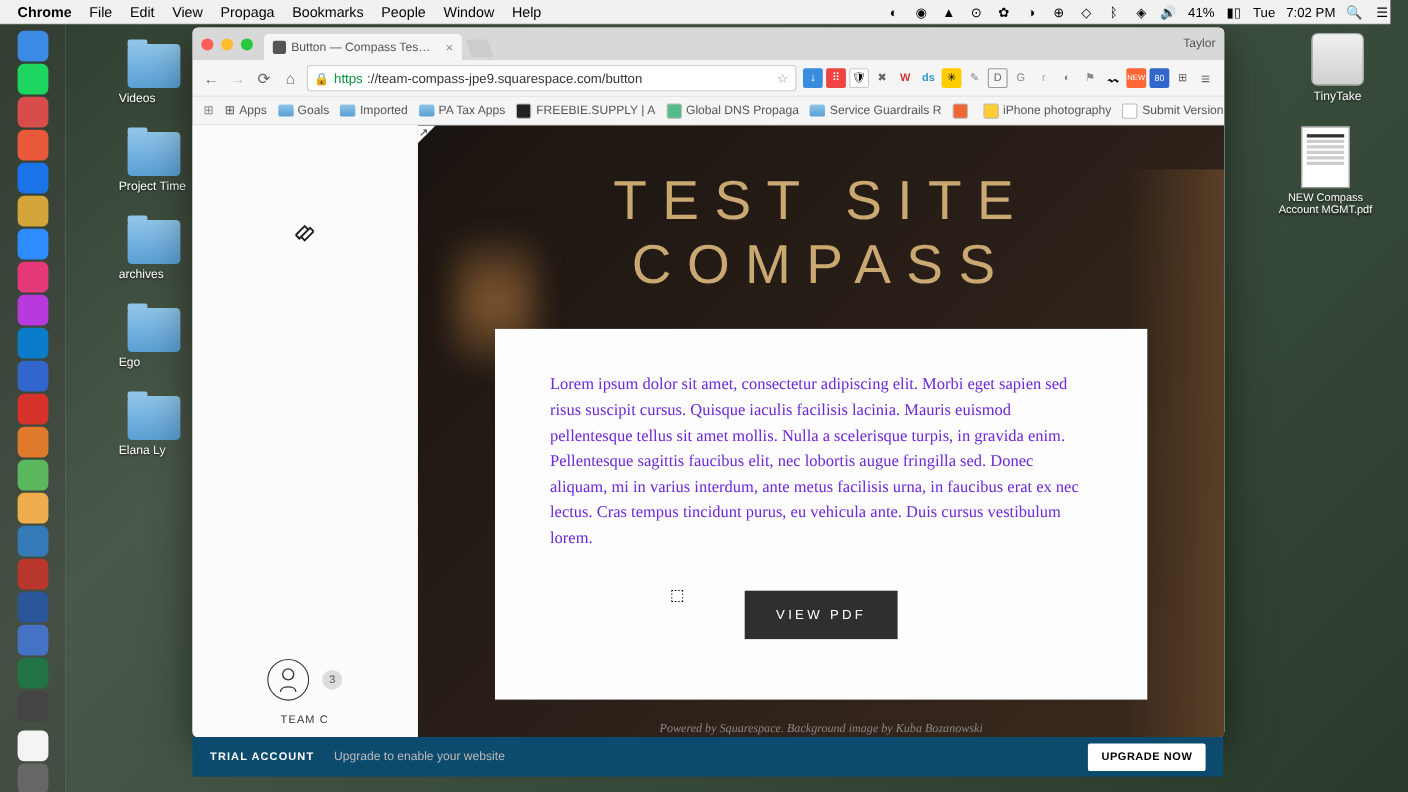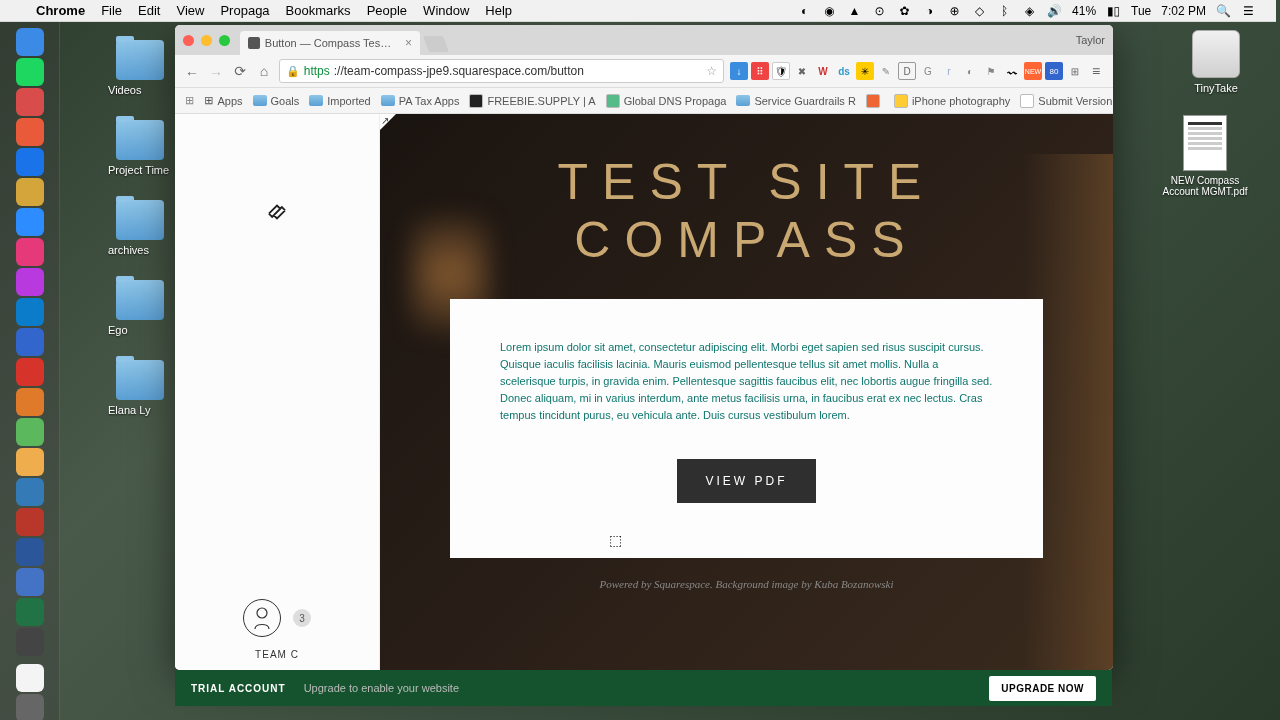--- a/index.html
+++ b/index.html
@@ -2,21 +2,21 @@
 <html><head>
 <meta charset="utf-8">
 <style>
 * { margin: 0; padding: 0; box-sizing: border-box; font-family: -apple-system, BlinkMacSystemFont, "Helvetica Neue", sans-serif; }
 body { width: 1280px; height: 720px; overflow: hidden; background: #3a4a3a; position: relative; }
 
 
 .desktop { position: absolute; inset: 0; background: linear-gradient(135deg, #2d3d2d 0%, #4a5a4a 30%, #3a4d3d 60%, #2a3a2a 100%); }
 
 
-.menubar { position: absolute; top: 0; left: 0; right: 4px; height: 22px; background: rgba(248,248,248,0.96); display: flex; padding: 0 20px; font-size: 13px; z-index: 100; border-bottom: 1px solid rgba(0,0,0,0.1); }
+.menubar { position: absolute; top: 0; left: 0; right: 16px; height: 22px; background: rgba(248,248,248,0.96); display: flex; padding: 0 0; font-size: 13px; z-index: 100; border-bottom: 1px solid rgba(0,0,0,0.1); }
 .menubar .left { display: flex; gap: 16px; align-items: center; }
 .menubar .right { margin-left: auto; display: flex; gap: 10px; align-items: center; font-size: 12px; }
 .menubar .apple { font-size: 15px; }
 .menubar .appname { font-weight: 600; }
 .menubar .menu-icon { width: 15px; height: 15px; display: inline-flex; align-items: center; justify-content: center; font-size: 12px; }
 
 
 .desktop-icon { position: absolute; width: 64px; text-align: left; color: #fff; font-size: 11px; text-shadow: 0 1px 2px rgba(0,0,0,0.8); }
 .desktop-icon .folder { width: 48px; height: 40px; margin: 0 auto 4px; background: linear-gradient(#8ec5e8, #5a9fd4); border-radius: 4px; position: relative; }
 .desktop-icon .folder::before { content: ''; position: absolute; top: -4px; left: 0; width: 18px; height: 6px; background: #8ec5e8; border-radius: 2px 2px 0 0; }
@@ -67,27 +67,27 @@
 .badge { width: 18px; height: 18px; border-radius: 50%; background: #ddd; color: #555; font-size: 10px; display: flex; align-items: center; justify-content: center; }
 .username { font-size: 10px; letter-spacing: 1px; color: #333; margin-top: 2px; }
 
 .ss-preview { flex: 1; background: linear-gradient(135deg, #1a1410 0%, #2a1f18 50%, #3a2a1d 100%); position: relative; overflow: hidden; }
 .ss-preview::before { content: ''; position: absolute; left: 30px; top: 100px; width: 80px; height: 120px; background: radial-gradient(circle, rgba(240,160,80,0.5), transparent); filter: blur(12px); }
 .ss-preview::after { content: ''; position: absolute; right: 0; top: 40px; bottom: 0; width: 90px; background: linear-gradient(to left, rgba(100,70,40,0.8), transparent); }
 .corner { position: absolute; top: 0; left: 0; width: 0; height: 0; border-top: 16px solid #fcfcfc; border-right: 16px solid transparent; z-index: 5; }
 .corner::after { content: '↗'; position: absolute; top: -15px; left: 1px; font-size: 10px; color: #333; }
 .site-title { text-align: center; padding: 40px 20px 30px; font-family: 'Times New Roman', serif; font-weight: 200; letter-spacing: 14px; font-size: 50px; color: #c9a872; line-height: 1.15; position: relative; z-index: 2; }
 .content-block { background: #fdfdfd; margin: 0 70px; padding: 40px 50px 55px; position: relative; z-index: 2; }
-.content-text { font-family: Liberation Sans, sans-serif; font-size: 11px; line-height: 1.55; color: #0f766e; }
+.content-text { font-family: Liberation Serif, serif; font-size: 15px; line-height: 1.55; color: #6d28d9; }
 .view-pdf { display: block; margin: 35px auto 0; background: #2f2f2f; color: #fff; border: none; padding: 15px 28px; font-size: 12px; letter-spacing: 3px; font-family: inherit; }
 .footer-text { text-align: center; font-size: 11px; color: #888; font-style: italic; margin-top: 20px; font-family: Georgia, serif; position: relative; z-index: 2; }
 .cursor { position: absolute; left: 609px; top: 532px; font-size: 14px; color: #000; z-index: 200; pointer-events: none; }
 
 
-.trial-bar { position: absolute; left: 175px; right: 168px; bottom: 14px; height: 36px; background: #14532d; display: flex; align-items: center; padding: 0 16px; color: #bbb; font-size: 11px; z-index: 70; }
+.trial-bar { position: absolute; left: 175px; right: 168px; bottom: 14px; height: 36px; background: #0c4a6e; display: flex; align-items: center; padding: 0 16px; color: #bbb; font-size: 11px; z-index: 70; }
 .trial-bar .tlabel { color: #fff; font-weight: 600; letter-spacing: 1px; margin-right: 18px; font-size: 10px; }
 .trial-bar .upgrade { margin-left: auto; background: #fff; color: #000; border: none; padding: 7px 12px; font-size: 10px; font-weight: 600; letter-spacing: 0.5px; border-radius: 2px; }
 </style>
 </head>
 <body>
 
 <div class="desktop"></div>
 
 <div class="menubar">
   <div class="left">

